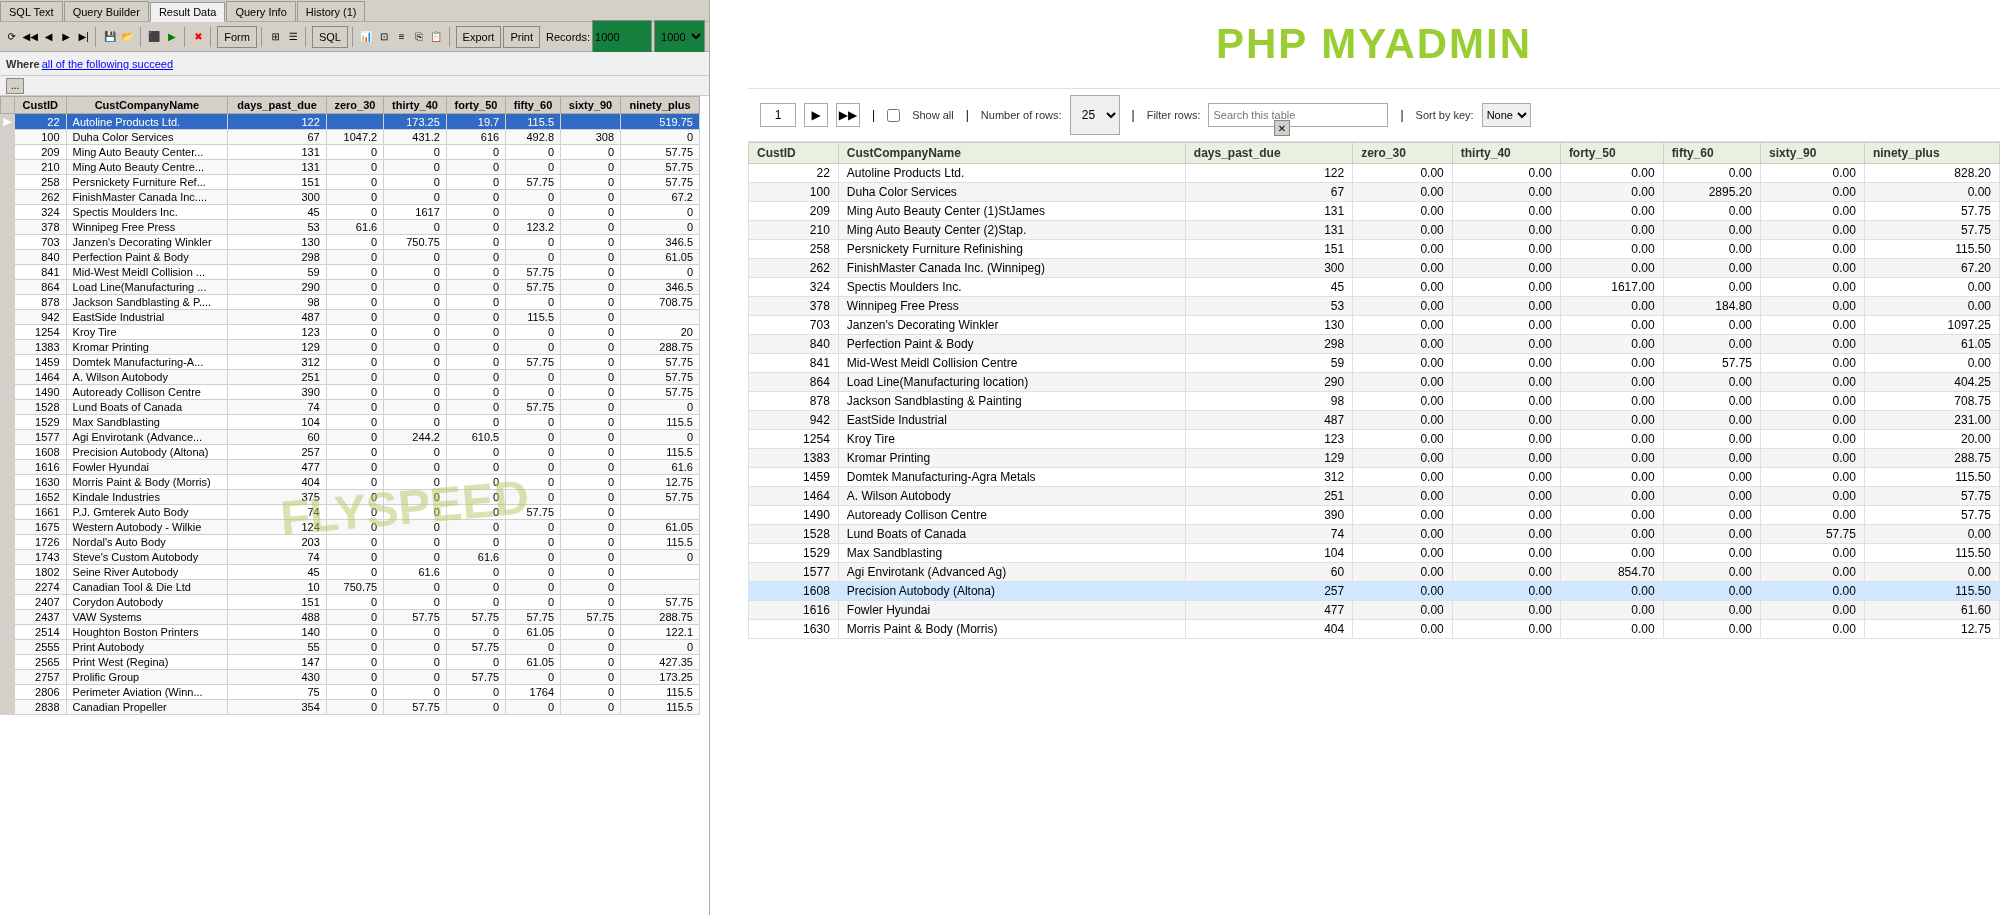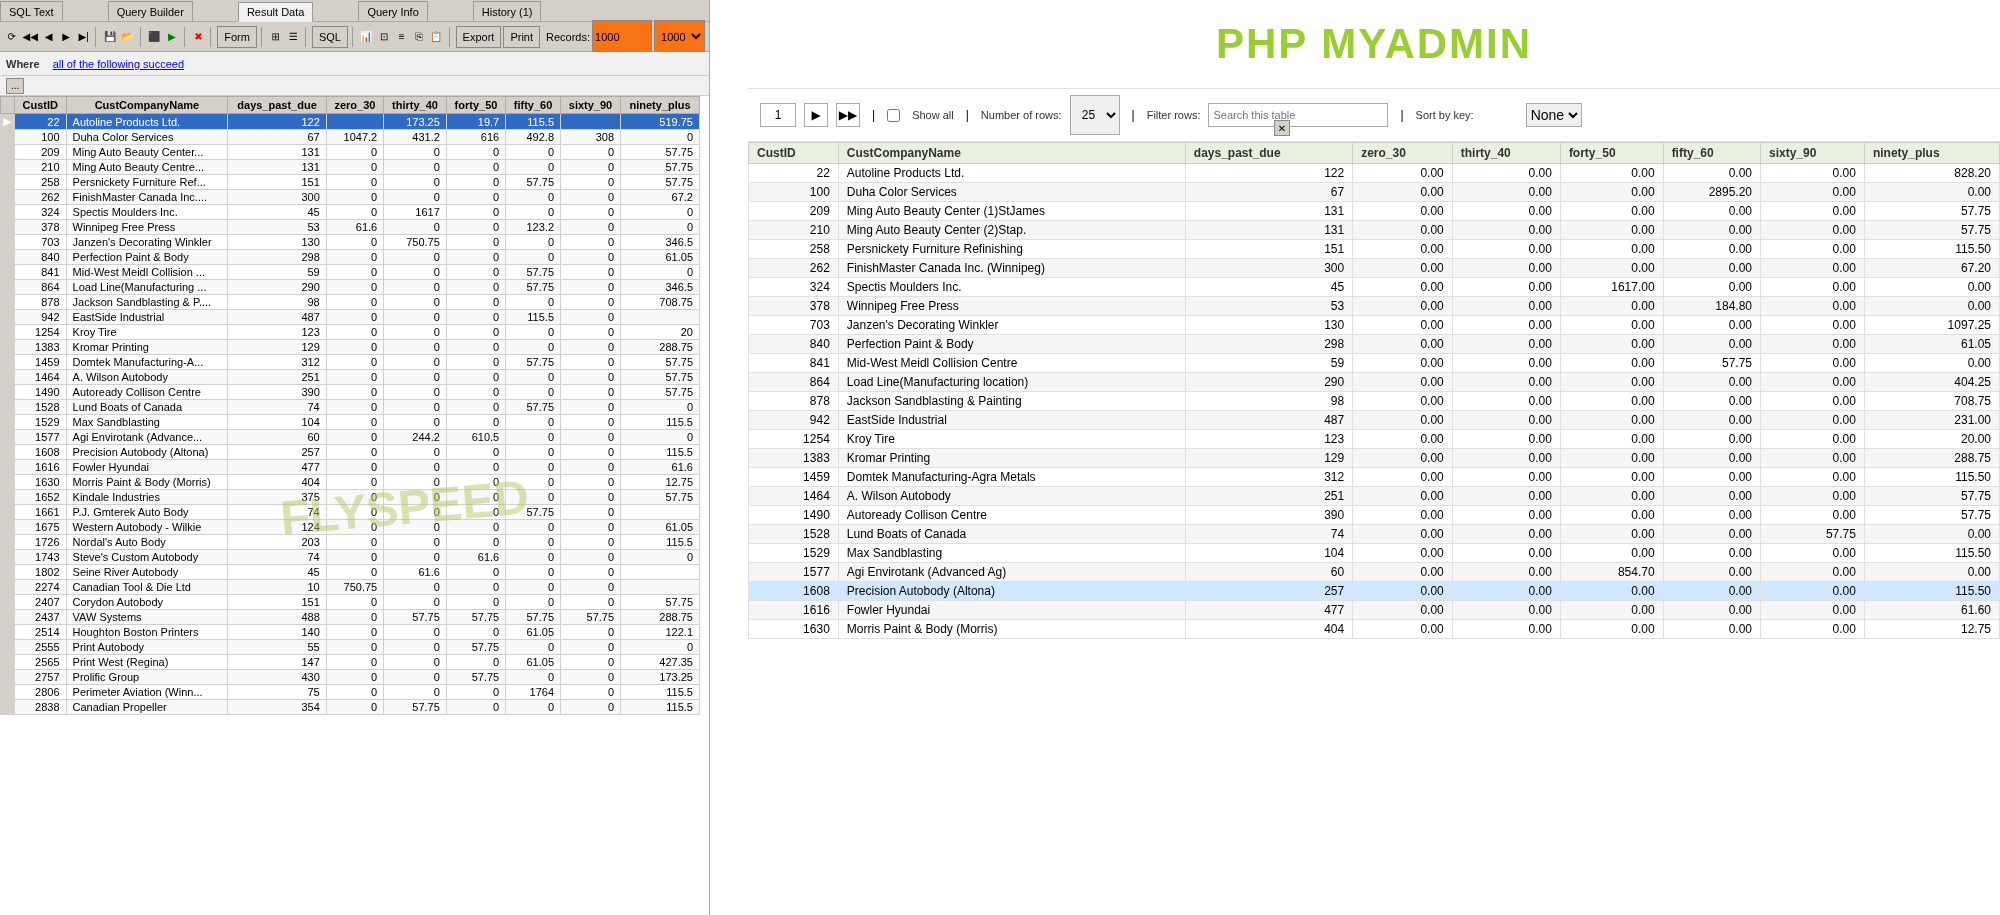--- a/index.html
+++ b/index.html
@@ -16,21 +16,20 @@
       flex-shrink: 0;
     }
 
     
     .tab-bar {
       display: flex;
       background: #d4d0c8;
       border-bottom: 1px solid #aaa;
       height: 22px;
       align-items: flex-end;
-      gap: 44px;
     }
     .tab {
       padding: 2px 8px;
       background: #d4d0c8;
       border: 1px solid #999;
       border-bottom: none;
       cursor: pointer;
       font-size: 11px;
       margin-right: 1px;
       height: 20px;
@@ -74,36 +73,36 @@
       background: #d4d0c8;
       border: 1px solid #888;
       cursor: pointer;
       font-size: 11px;
     }
     .tb-records-label { font-size: 11px; margin-left: 4px; }
     .tb-records-input {
       width: 60px;
       height: 33px;
       border: 1px solid #888;
-      background: #f97316;
+      background: #15803d;
       font-size: 11px;
       padding: 1px 2px;
     }
 
     
     .where-bar {
       display: flex;
       align-items: center;
       background: #f0f0f0;
       border-bottom: 1px solid #ccc;
       padding: 2px 6px;
       height: 24px;
       flex-shrink: 0;
       font-size: 11px;
-      gap: 13px;
+      gap: 2px;
     }
     .where-label { font-weight: bold; color: #333; }
     .where-link { color: blue; text-decoration: underline; cursor: pointer; }
 
     
     .ellipsis-bar {
       display: flex;
       align-items: center;
       background: #f0f0f0;
       border-bottom: 1px solid #ccc;
@@ -229,22 +228,21 @@
     .pma-filter-input {
       width: 180px;
       height: 24px;
       border: 1px solid #aaa;
       font-size: 11px;
       padding: 0 4px;
     }
     .pma-sort-select {
       height: 24px;
       border: 1px solid #aaa;
-      font-size: 14px;
-      margin-left: 44px;
+      font-size: 11px;
     }
     .pma-label { font-size: 11px; color: #333; }
 
     
     .pma-options-bar {
       padding: 4px 12px;
       font-size: 12px;
       color: #0645ad;
       cursor: pointer;
       border-bottom: 1px solid #e0e0e0;

